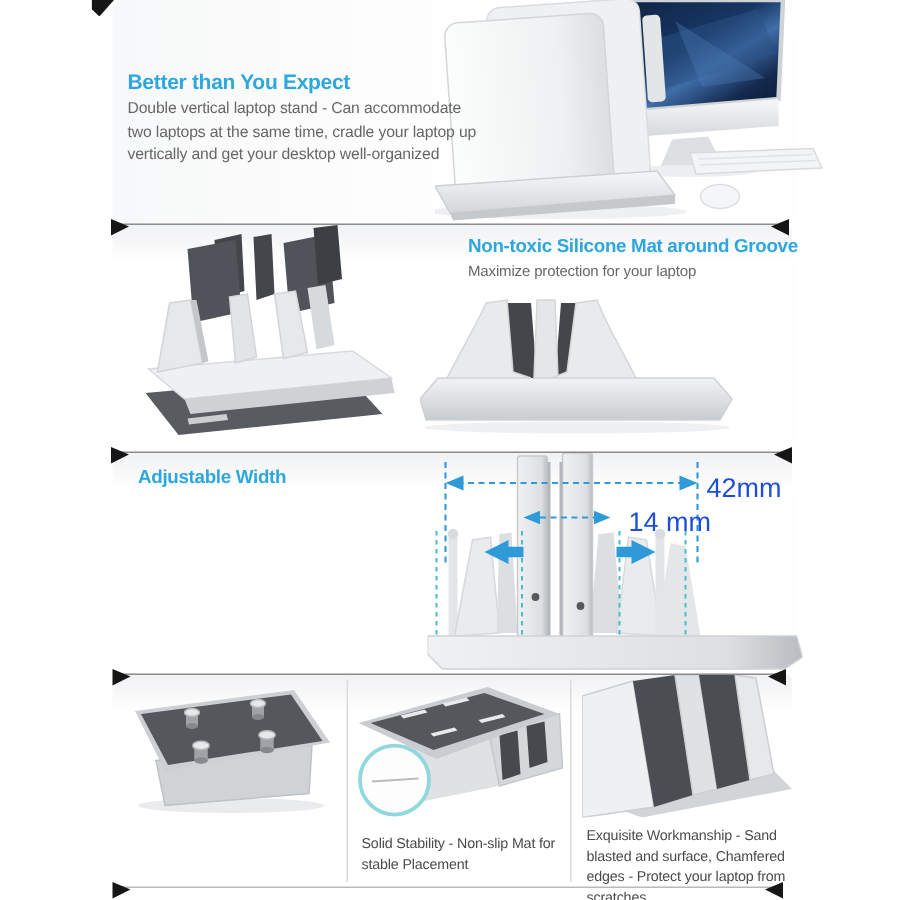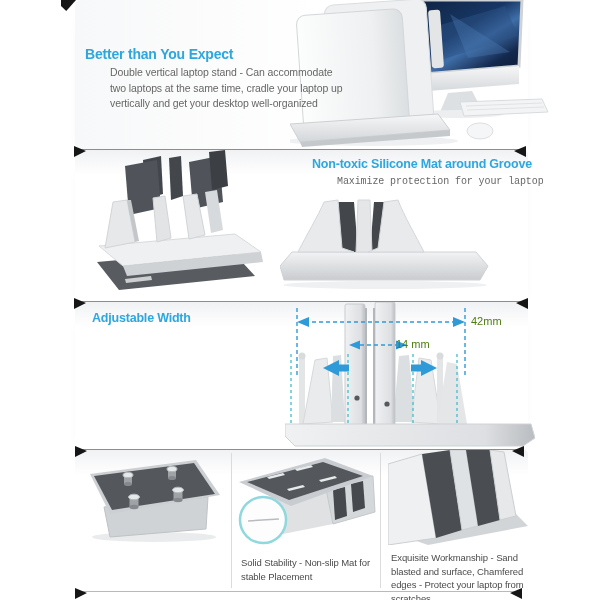--- a/index.html
+++ b/index.html
@@ -19,27 +19,27 @@
   .d3{top:301px;left:75px;width:452px;}
   .d4{top:449px;left:76px;width:447px;}
   .d5{top:591px;left:76px;width:445px;background:#b9b9b9;}
   .tri-top{position:absolute;left:61px;top:0;width:15px;height:11px;background:#161616;
       clip-path:polygon(0 0,100% 0,35% 100%,0 55%);z-index:6;}
   .vdiv{position:absolute;top:453px;height:135px;width:1px;background:#dadbdd;z-index:5;}
   .title{position:absolute;font-weight:bold;color:#2da7dd;letter-spacing:-0.2px;z-index:4;}
   .t1{left:85px;top:46px;font-size:14px;}
   .t2{left:312px;top:157px;font-size:12.5px;text-align:right;}
   .t3{left:92px;top:311px;font-size:12.5px;}
-  .body-text{position:absolute;color:#676767;z-index:4;letter-spacing:-0.1px;margin-left:25px;}
+  .body-text{position:absolute;color:#676767;z-index:4;letter-spacing:-0.1px;}
   .b1{left:85px;top:65px;width:240px;font-size:10.5px;line-height:15.5px;}
-  .b2{left:312px;top:176px;font-size:10px;font-family:Liberation Mono, monospace;}
+  .b2{left:312px;top:176px;font-size:10px;}
   .b3{left:92px;top:331px;width:170px;font-size:10.5px;line-height:16px;}
-  .measure{position:absolute;color:#4d7c0f;font-size:11px;z-index:5;}
+  .measure{position:absolute;color:#1d4ed8;font-size:18px;z-index:5;}
   .m42{left:471px;top:315px;}
-  .m14{left:396px;top:338px;text-align:right;}
+  .m14{left:419px;top:338px;text-align:right;}
   .caption{position:absolute;color:#4b4b4b;font-size:9.5px;line-height:13.5px;letter-spacing:-0.1px;z-index:4;}
   .c1{left:87px;top:552px;width:152px;}
   .c2{left:241px;top:556px;width:156px;}
   .c3{left:391px;top:551px;width:148px;}
   .illus{position:absolute;z-index:3;}
 </style>
 </head>
 <body>
 
 <div id="canvas">

